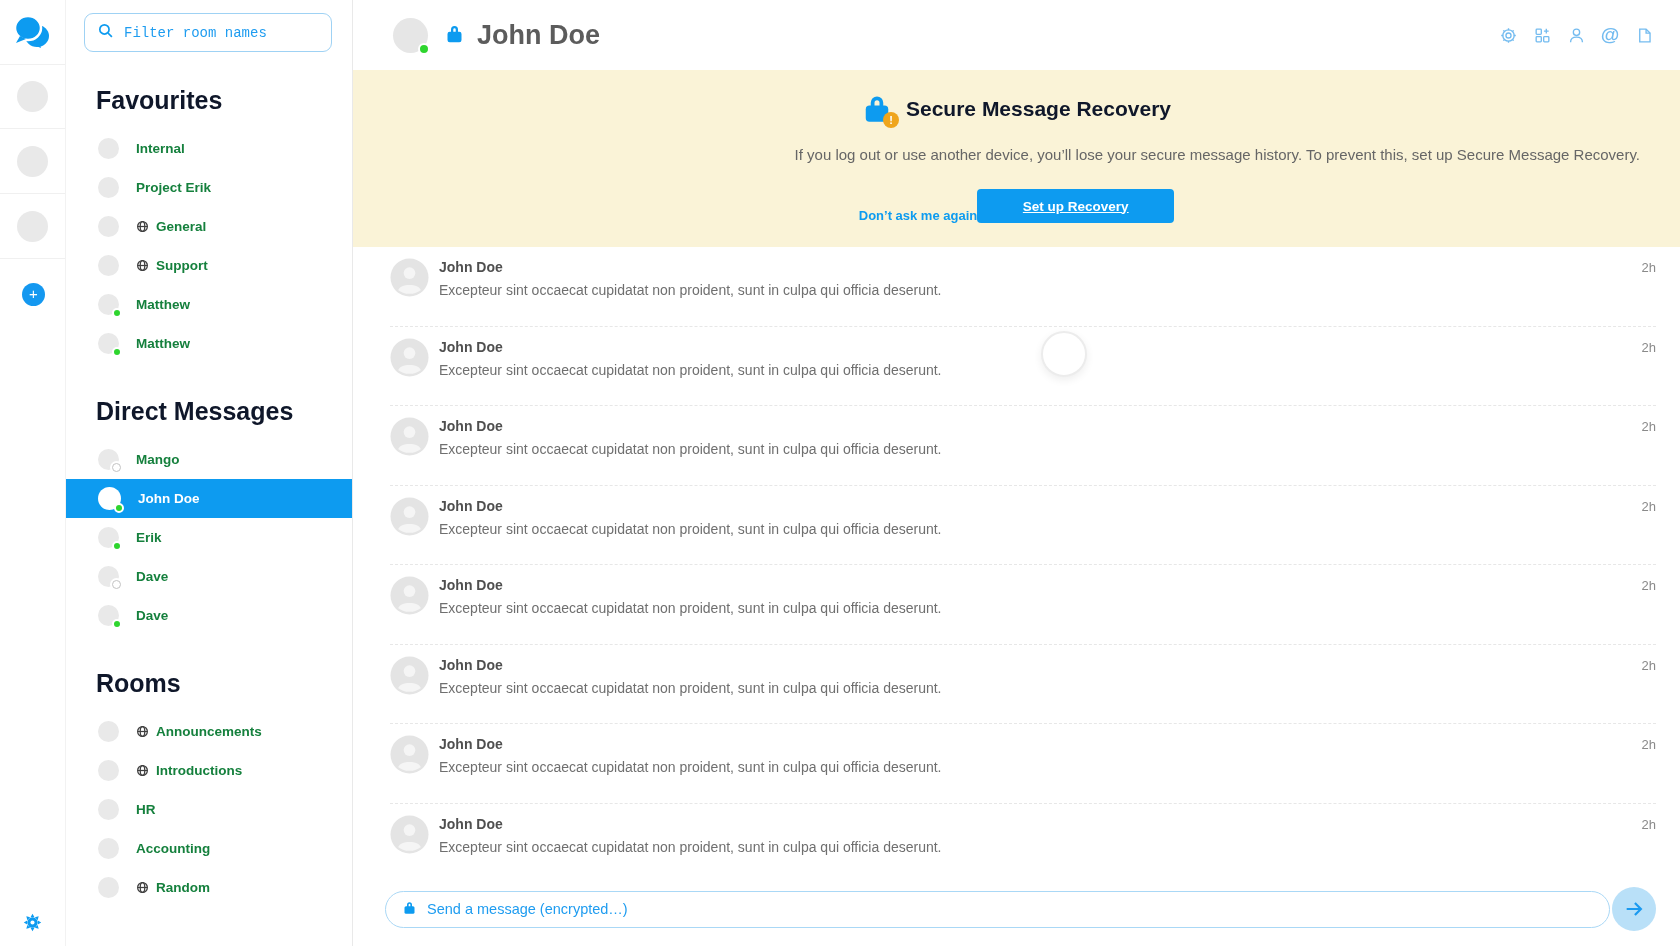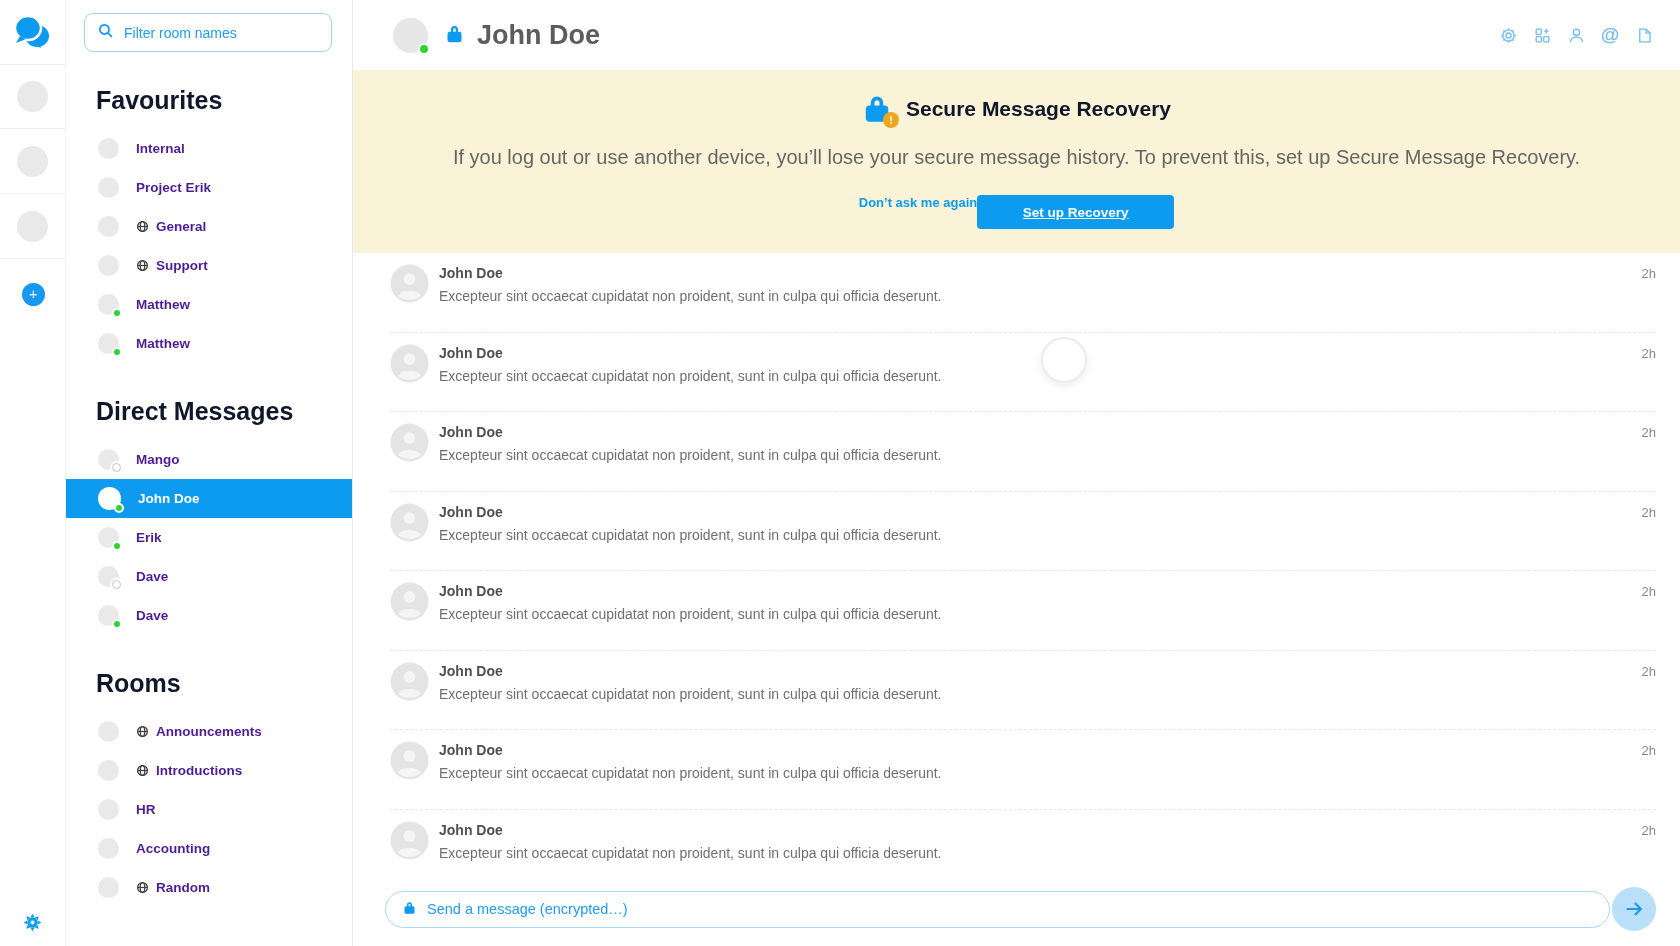--- a/index.html
+++ b/index.html
@@ -17,32 +17,32 @@
   .rail-add { position:absolute; top:283px; left:22px; width:23px; height:23px; border-radius:50%;
     background:#1498f0; color:#fff; font-size:15px; line-height:21px; text-align:center; cursor:pointer; }
   .rail-gear { position:absolute; left:23px; bottom:14px; width:19px; height:19px; cursor:pointer; }
 
   
   .sidebar { width:287px; height:100%; border-right:1px solid #e9e9e9; background:#fff; flex:none;
     position:relative; overflow:hidden; }
   .filter-wrap { margin:13px 20px 0 18px; height:39px; border:1px solid #9fd2f4; border-radius:9px;
     display:flex; align-items:center; padding:0 12px; background:#fff; }
   .filter-wrap input { border:none; outline:none; flex:1; font-size:14px; color:#1498f0;
-    font-family:Liberation Sans, sans-serif; margin-left:10px; background:transparent; }
+    font-family:Liberation Mono, monospace; margin-left:10px; background:transparent; }
   .filter-wrap input::placeholder { color:#1e9cf0; opacity:1; }
   .side-section-title { font-size:25px; font-weight:bold; color:#0f172a; margin:34px 0 14px 30px; }
   .side-item { height:39px; display:flex; align-items:center; padding-left:32px; cursor:pointer; position:relative; }
   .side-item.selected { background:#0d9bf0; }
   .side-avatar { width:21px; height:21px; border-radius:50%; background:#e9e9e9; position:relative; flex:none; }
   .side-item.selected .side-avatar { background:#fff; width:23px; height:23px; }
   .presence { position:absolute; right:-3px; bottom:-3px; width:10px; height:10px; border-radius:50%;
     border:2px solid #fff; }
   .presence.online { background:#2ed52e; }
   .presence.offline { background:#fff; border:1px solid #c3c3c3; width:9px; height:9px; right:-2px; bottom:-2px; box-shadow:0 0 0 2px #fff; }
-  .side-label { font-size:13.5px; font-weight:bold; color:#4c1d95; margin-left:17px; display:flex; align-items:center; gap:7px; }
+  .side-label { font-size:13.5px; font-weight:bold; color:#15803d; margin-left:17px; display:flex; align-items:center; gap:7px; }
   .side-item.selected .side-label { color:#fff; }
   .globe { display:inline-flex; }
 
   
   .main { flex:1; display:flex; flex-direction:column; position:relative; background:#fff; }
 
   .room-header { height:70px; display:flex; align-items:center; padding:0 26px 0 40px; flex:none; }
   .room-avatar { width:35px; height:35px; border-radius:50%; background:#e6e6e6; position:relative; flex:none; }
   .room-avatar .presence { width:12px; height:12px; right:-2px; bottom:-2px; }
   .room-lock { margin:0 12px 0 16px; }
@@ -50,22 +50,22 @@
   .header-icons { margin-left:auto; display:flex; align-items:center; gap:14px; }
   .hicon { width:20px; height:20px; display:flex; align-items:center; justify-content:center; cursor:pointer; }
   .hicon-at { color:#74bcf0; font-size:19px; font-weight:bold; }
 
   .banner { background:#faf3d7; padding:22px 40px 24px; text-align:center; flex:none; }
   .banner-titlerow { display:flex; align-items:center; justify-content:center; gap:14px; }
   .banner-lock { position:relative; width:30px; height:34px; }
   .banner-badge { position:absolute; right:-7px; bottom:-2px; width:16px; height:16px; border-radius:50%;
     background:#efa51c; color:#fff; font-size:11px; font-weight:bold; line-height:16px; text-align:center; }
   .banner-title { font-size:21px; font-weight:bold; color:#0f172a; }
-  .banner-body { font-size:20px; color:#666; margin-top:20px; }
-  .banner-actions { margin-top:26px; display:flex; align-items:flex-start; justify-content:center; }
+  .banner-body { font-size:15px; color:#666; margin-top:20px;text-align:right; }
+  .banner-actions { margin-top:26px; display:flex; align-items:flex-end; justify-content:center; }
   .banner-dismiss { font-size:13px; font-weight:bold; color:#0d9bf0; cursor:pointer; }
   .banner-cta { background:#0d9bf0; color:#fff; border:none; font-family:"Liberation Sans",sans-serif;
     font-size:13.5px; font-weight:bold; width:197px; height:34px; border-radius:4px; cursor:pointer;text-decoration:underline; }
 
   .message-list { flex:1; overflow:hidden; position:relative; padding:0 24px 0 37px; }
   .msg-row { height:79.5px; display:flex; padding-top:11px; border-bottom:1px dashed #e7e7e7; }
   .msg-row:last-child { border-bottom:none; }
   .msg-avatar { width:39px; height:39px; flex:none; margin-right:10px; }
   .msg-body { flex:1; padding-top:1px; }
   .msg-sender { font-size:14px; font-weight:bold; color:#4f4f4f; }

